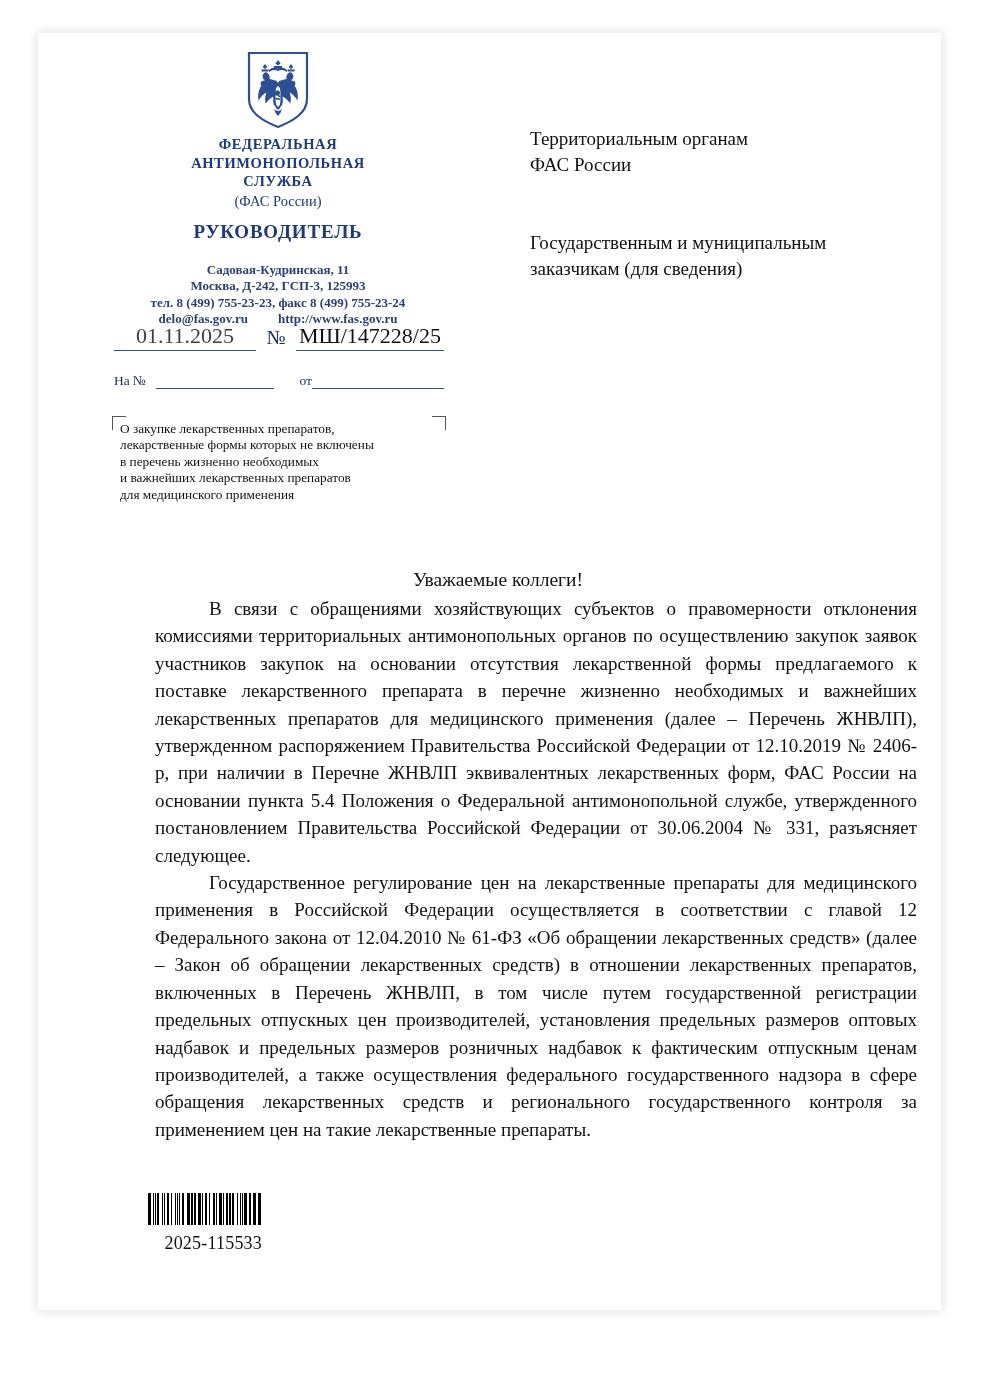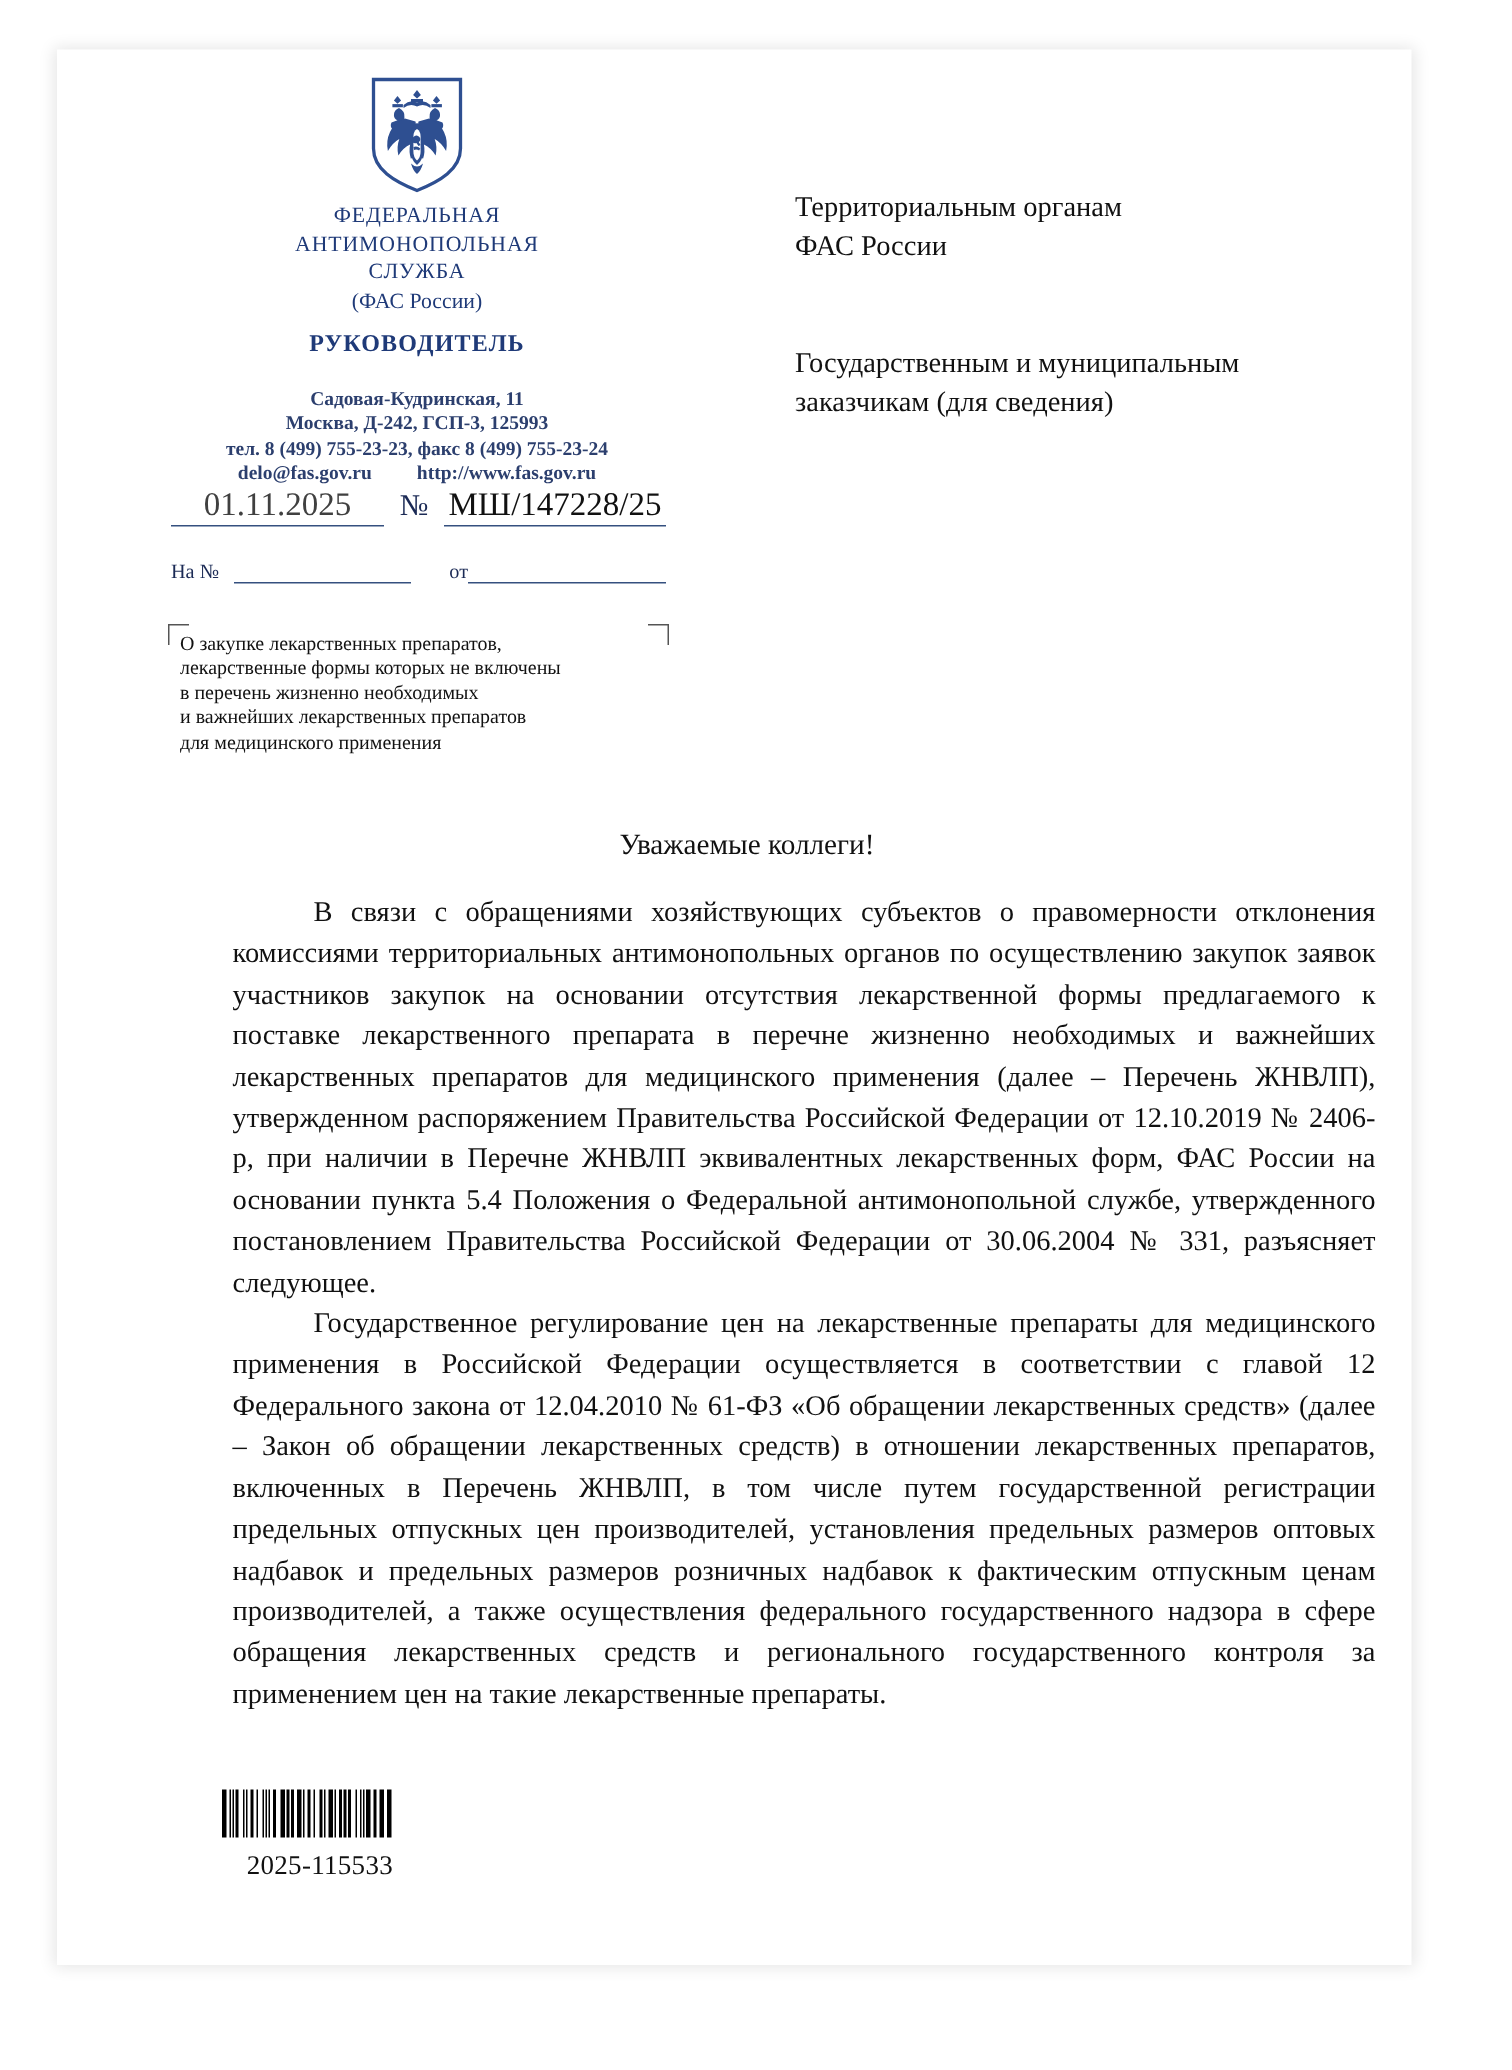--- a/index.html
+++ b/index.html
@@ -35,34 +35,34 @@
   }
 
   .emblem {
     width: 66px;
     height: 78px;
     margin: 0 auto 6px auto;
     display: block;
   }
 
   .lh-org {
-    font-weight: normal;
+    font-weight: bold;
     font-size: 14.5px;
     line-height: 18.5px;
     letter-spacing: 0.6px;
     color: #1f3a78;
   }
   .lh-abbrev {
     font-size: 14.5px;
     line-height: 21px;
     color: #1f3a78;
   }
   .lh-role {
     font-weight: bold;
-    font-size: 16px;
+    font-size: 19px;
     letter-spacing: 0.8px;
     margin-top: 9px;
     color: #1f3a78;
   }
   .lh-contacts {
     margin-top: 19px;
     font-size: 13px;
     line-height: 16.5px;
     color: #2c3f6e;
     font-weight: bold;
@@ -164,21 +164,21 @@
     font-size: 19px;
     line-height: 26px;
     color: #111;
   }
   .addressee .block-2 { margin-top: 52px; }
 
   
   .greeting {
     position: absolute;
     left: 80px;
-    top: 520px;
+    top: 536px;
     width: 760px;
     text-align: center;
     font-size: 19.5px;
     color: #111;
   }
 
   .body-text {
     position: absolute;
     left: 82px;
     top: 562px;

